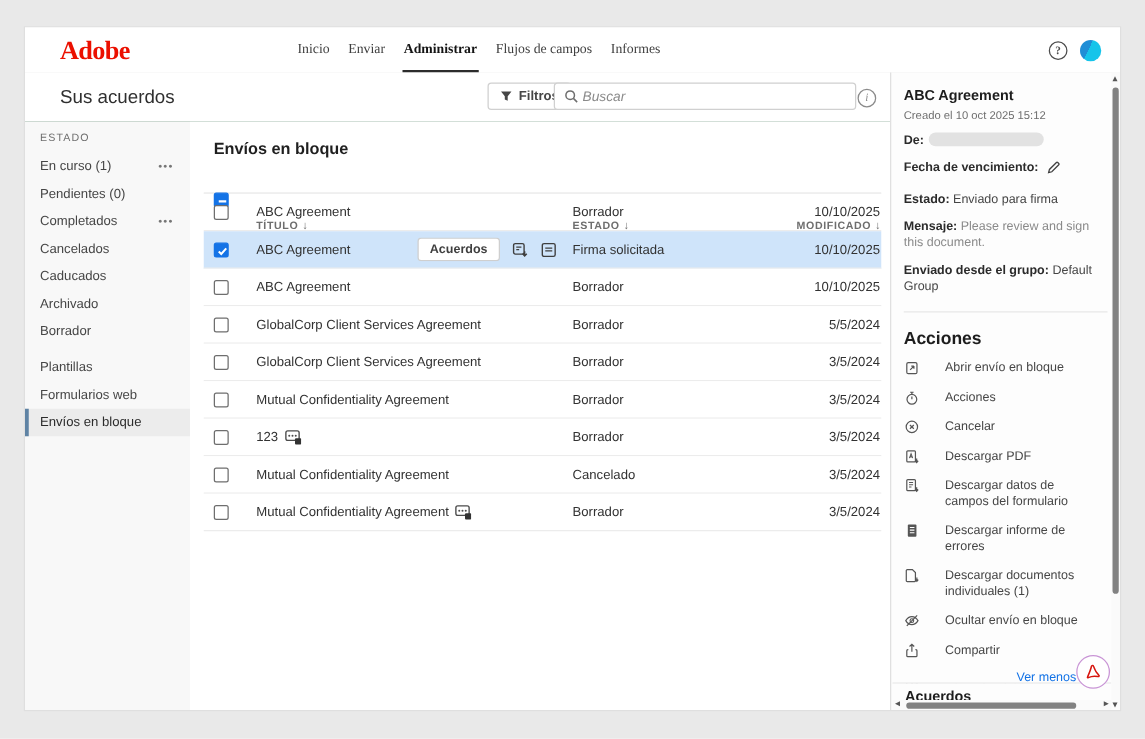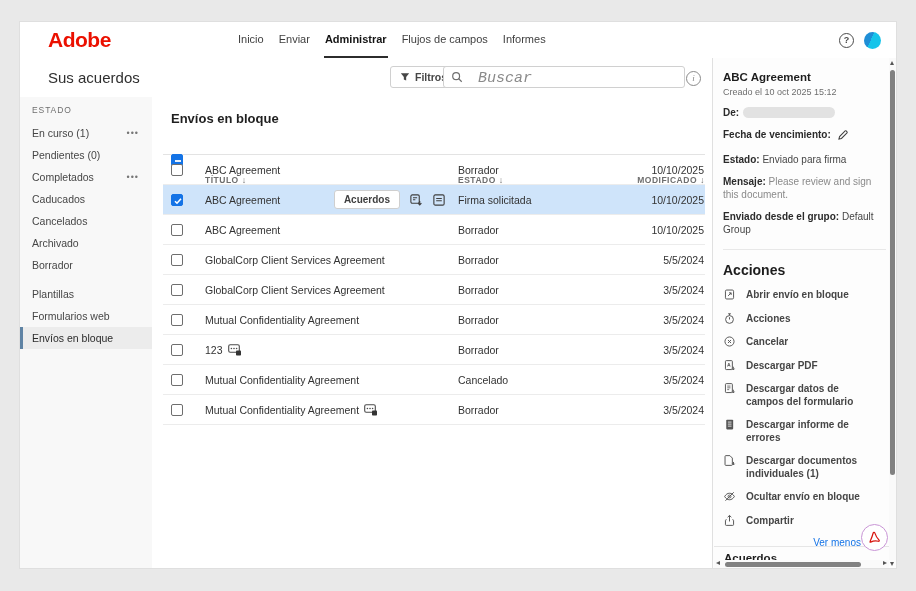--- a/index.html
+++ b/index.html
@@ -1,38 +1,38 @@
 <!DOCTYPE html>
 <html><head>
 <meta charset="utf-8">
 <style>
   html,body{margin:0;padding:0;}
   body{width:916px;height:591px;background:#e9e9e9;position:relative;
        font-family:"Liberation Sans",sans-serif;color:#323232;overflow:hidden;}
   .window{position:absolute;left:20px;top:22px;width:876px;height:546px;background:#fff;
           box-shadow:0 0 0 1px rgba(0,0,0,0.04);}
   
-  .topnav{position:absolute;top:0;left:0;right:0;height:36px;border-bottom:1px solid #e8e8e8;background:#fff;}
+  .topnav{position:absolute;top:0;left:0;right:0;height:36px;border-bottom:1px solid #e8e8e8;background:#fff;font-family:Liberation Serif, serif;}
   .logo{position:absolute;left:28px;top:6px;font-size:21px;font-weight:800;color:#eb1000;letter-spacing:-0.5px;}
   .nav{position:absolute;left:217px;top:0;height:36px;display:flex;gap:13px;align-items:stretch;justify-content:space-between;}
   .nav-item{font-size:11px;color:#3f3f3f;display:flex;align-items:center;padding:0 1px;border-bottom:2px solid transparent;cursor:pointer;}
   .nav-item.active{font-weight:bold;color:#141414;border-bottom-color:#2c2c2c;}
   .top-icons{position:absolute;right:15px;top:0;height:36px;display:flex;gap:10px;align-items:center;}
   .help-circle{width:13px;height:13px;border:1px solid #4b4b4b;border-radius:50%;font-size:9px;line-height:13px;
                text-align:center;color:#4b4b4b;font-weight:bold;cursor:pointer;}
   .avatar{width:17px;height:17px;border-radius:50%;background:linear-gradient(115deg,#1f8ed6 42%,#16c4ea 42%);cursor:pointer;}
   
   .subheader{position:absolute;top:36px;left:0;width:692px;height:39px;border-bottom:2px solid #14532d;background:#fff;}
   .page-title{position:absolute;left:28px;top:11px;font-size:15px;color:#2f2f2f;}
   .filters-btn{position:absolute;left:370px;top:8px;height:22px;box-sizing:border-box;border:1px solid #d0d0d0;border-radius:3px;
                background:#fff;display:flex;align-items:center;gap:5px;padding:0 9px;font-size:10.5px;font-weight:bold;color:#464646;cursor:pointer;}
   .search-box{position:absolute;left:423px;top:8px;width:242px;height:22px;box-sizing:border-box;border:1px solid #d0d0d0;border-radius:3px;background:#fff;}
   .search-box svg{position:absolute;left:7px;top:4px;}
-  .search-box input{position:absolute;left:32px;top:1px;width:210px;height:18px;border:0;outline:0;font-size:15px;
-                    font-family:Liberation Mono, monospace;color:#464646;background:transparent;}
+  .search-box input{position:absolute;left:20px;top:1px;width:210px;height:18px;border:0;outline:0;font-size:11px;
+                    font-family:Liberation Sans, sans-serif;color:#464646;background:transparent;}
   .search-box input::placeholder{font-style:italic;color:#8a8a8a;}
   .info-circle{position:absolute;left:666px;top:13px;width:13px;height:13px;border:1px solid #8a8a8a;border-radius:50%;
                font-size:9px;line-height:13px;text-align:center;color:#8a8a8a;font-style:italic;font-family:"Liberation Serif",serif;cursor:pointer;}
   
   .sidebar{position:absolute;top:75px;left:0;width:132px;bottom:0;background:#f8f8f8;padding-top:8px;box-sizing:border-box;}
   .sb-label{margin:0 0 7px 12px;font-size:8.5px;color:#6e6e6e;letter-spacing:0.9px;}
   .sb-item{height:22px;line-height:22px;padding-left:12px;font-size:10.5px;color:#464646;position:relative;cursor:pointer;}
   .sb-item.selected{background:#ececec;border-left:3px solid #5f83a4;padding-left:9px;color:#2b2b2b;}
   .sb-dots{position:absolute;right:13px;top:0;font-size:9px;color:#767676;letter-spacing:1px;cursor:pointer;}
   .sb-gap{height:7px;}
@@ -63,21 +63,21 @@
   .rp-content{padding:13px 18px 0 10px;}
   .rp-title{font-size:11.5px;font-weight:bold;color:#1d1d1d;}
   .rp-created{font-size:9px;color:#6e6e6e;margin-top:4px;}
   .rp-field{margin-top:9px;font-size:10px;color:#464646;line-height:1.3;}
   .rp-field b{color:#2b2b2b;font-size:10px;}
   .rp-pill{display:inline-block;width:92px;height:11px;border-radius:6px;background:#e2e2e2;vertical-align:-2px;margin-left:4px;}
   .pencil{vertical-align:-3px;margin-left:6px;cursor:pointer;}
   .rp-msg{color:#8a8a8a;}
   .rp-divider{height:1px;background:#e8e8e8;margin:13px -8px 0 0;}
   .rp-actions-title{font-size:14px;font-weight:bold;color:#1d1d1d;margin-top:12px;}
-  .rp-action{display:flex;gap:10px;margin-top:11px;align-items:flex-start;cursor:pointer;font-weight:bold;}
+  .rp-action{display:flex;gap:20px;margin-top:11px;align-items:flex-start;cursor:pointer;}
   .rp-action svg{flex-shrink:0;margin-top:-1px;}
   .rp-action-label{font-size:10px;color:#464646;line-height:1.25;width:132px;}
   .see-more-strip{position:absolute;left:1px;right:7px;bottom:21px;height:19px;background:#fdfdfd;border-bottom:1px solid #e6e6e6;
                   text-align:right;padding:4px 28px 0 0;box-sizing:border-box;}
   .see-more-link{font-size:10px;color:#1473e6;cursor:pointer;}
   .acrobat-badge{position:absolute;right:8px;bottom:17px;width:25px;height:25px;border-radius:50%;background:#fff;
                  border:1.5px solid #c995d6;display:flex;align-items:center;justify-content:center;cursor:pointer;z-index:5;}
   .rp-bottom{position:absolute;left:1px;right:7px;bottom:0;height:21px;background:#fdfdfd;padding:5px 0 0 10px;
              font-weight:bold;font-size:11.5px;color:#1d1d1d;box-sizing:border-box;overflow:hidden;}
   
@@ -137,24 +137,24 @@
       <span class="sb-dots">•••</span>
     </div>
     <div class="sb-item">
       <span>Pendientes (0)</span>
     </div>
     <div class="sb-item">
       <span>Completados</span>
       <span class="sb-dots">•••</span>
     </div>
     <div class="sb-item">
+      <span>Cancelados</span>
+    </div>
+    <div class="sb-item">
       <span>Caducados</span>
-    </div>
-    <div class="sb-item">
-      <span>Cancelados</span>
     </div>
     <div class="sb-item">
       <span>Archivado</span>
     </div>
     <div class="sb-item">
       <span>Borrador</span>
     </div>
     <div class="sb-gap"></div>
     <div class="sb-item">
       <span>Plantillas</span>

